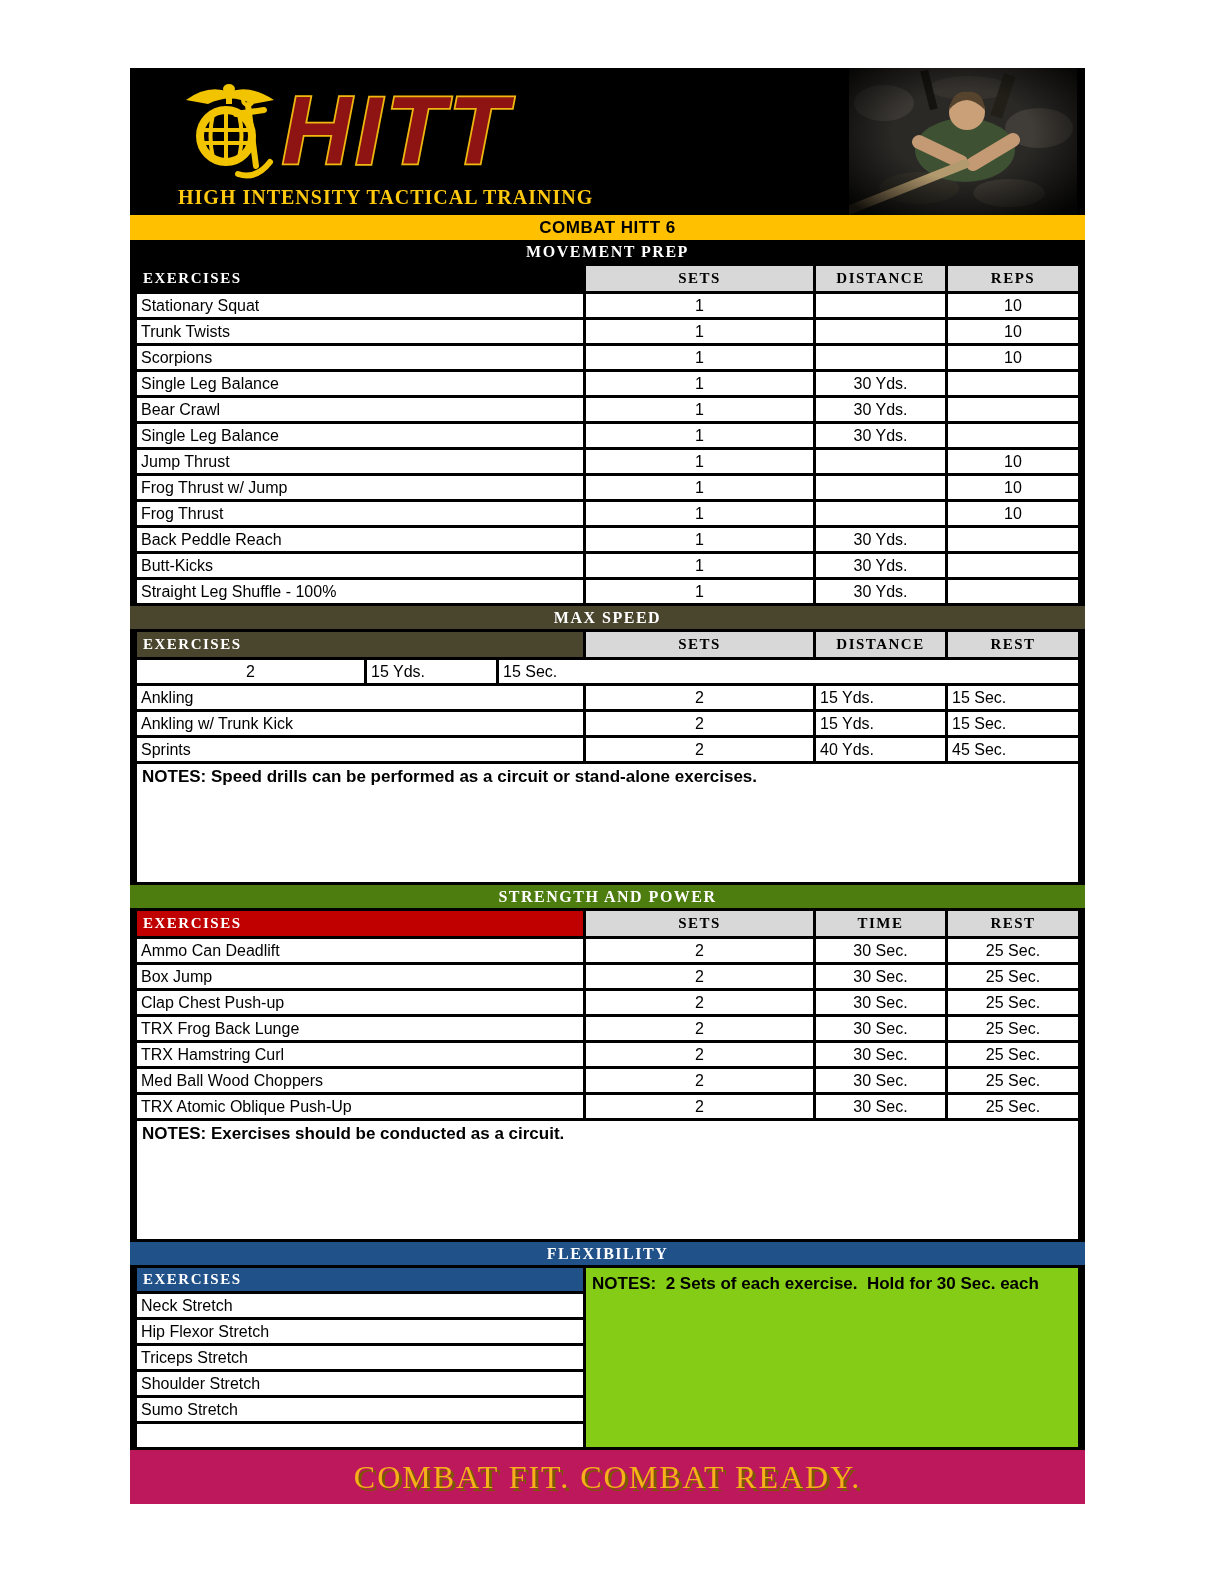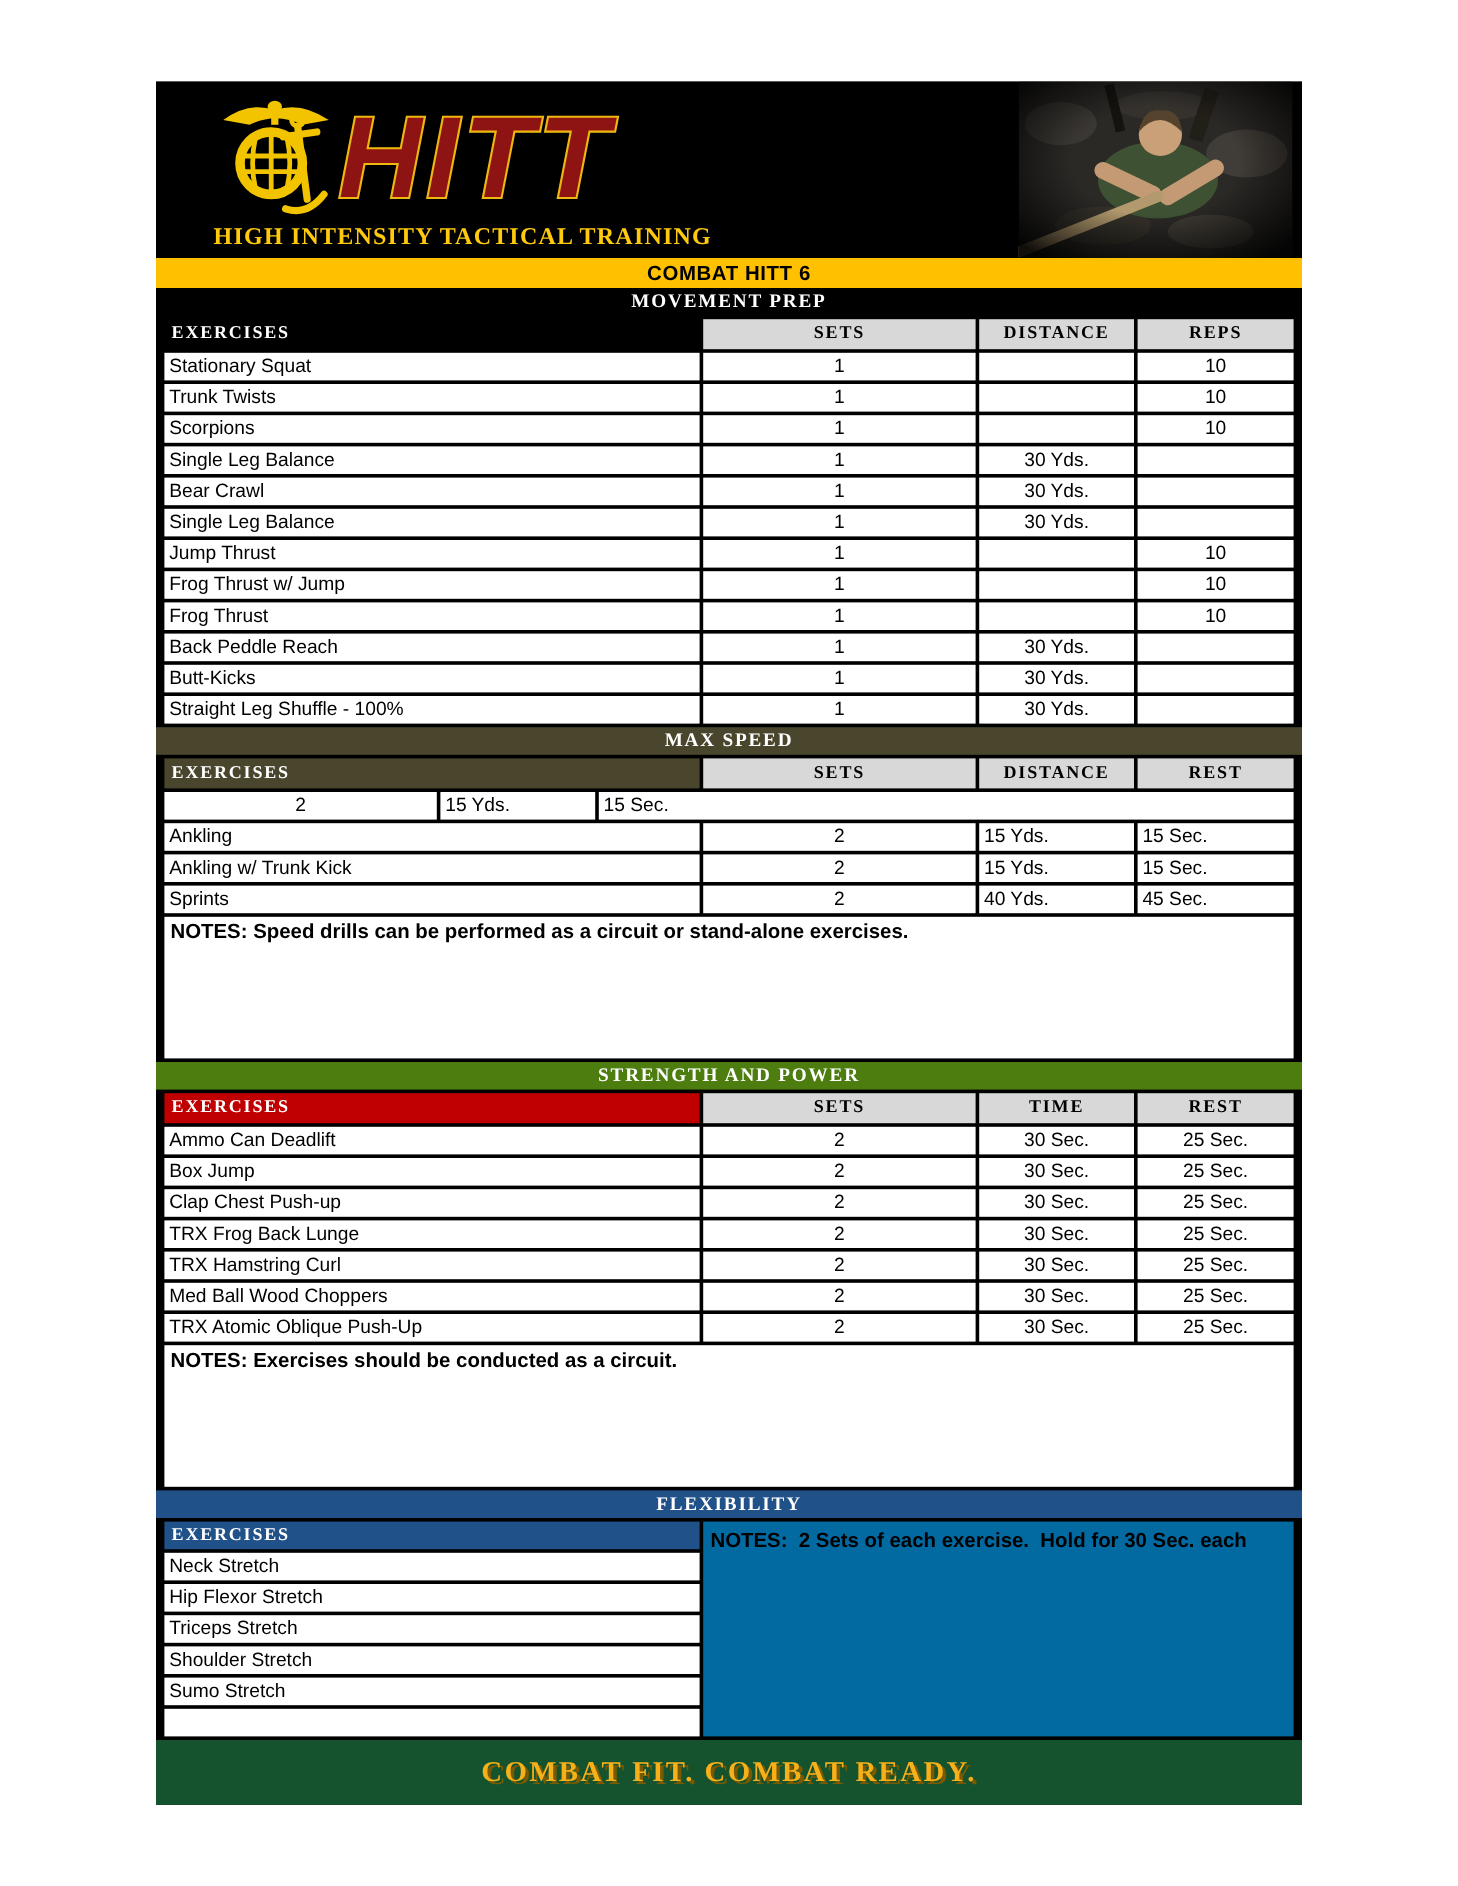--- a/index.html
+++ b/index.html
@@ -81,31 +81,31 @@
     display: flex; align-items: center; padding-left: 6px;
     color: #fff; font-family: "Liberation Serif", serif; font-weight: bold;
     font-size: 15px; letter-spacing: 1.5px;
   }
   .flex-left .srow {
     height: 23px; margin-bottom: 3px; background: #fff;
     display: flex; align-items: center; padding-left: 4px; font-size: 16px;
   }
   .flex-left .srow:last-child { margin-bottom: 0; }
   .flex-notes {
-    flex: 1; background: #0369a1; height: 179px;
+    flex: 1; background: #84cc16; height: 179px;
     font-weight: bold; font-size: 17px; color: #000;
     padding: 3px 6px; white-space: pre-wrap; line-height: 1.5;
   }
 
   
   .footer {
-    height: 54px; background: #14532d;
+    height: 54px; background: #be185d;
     display: flex; align-items: center; justify-content: center;
-    font-family: "Liberation Serif", serif; font-weight: bold;
-    font-size: 24px; letter-spacing: 2px;
+    font-family: "Liberation Serif", serif; font-weight: normal;
+    font-size: 32px; letter-spacing: 2px;
     color: #F5B01A; text-shadow: 3px 3px 0 #7a5a00;
   }
 </style>
 </head>
 <body>
 
 <div class="doc">
 
   <div class="hdr">
     <svg class="emblem" viewBox="0 0 100 106">

